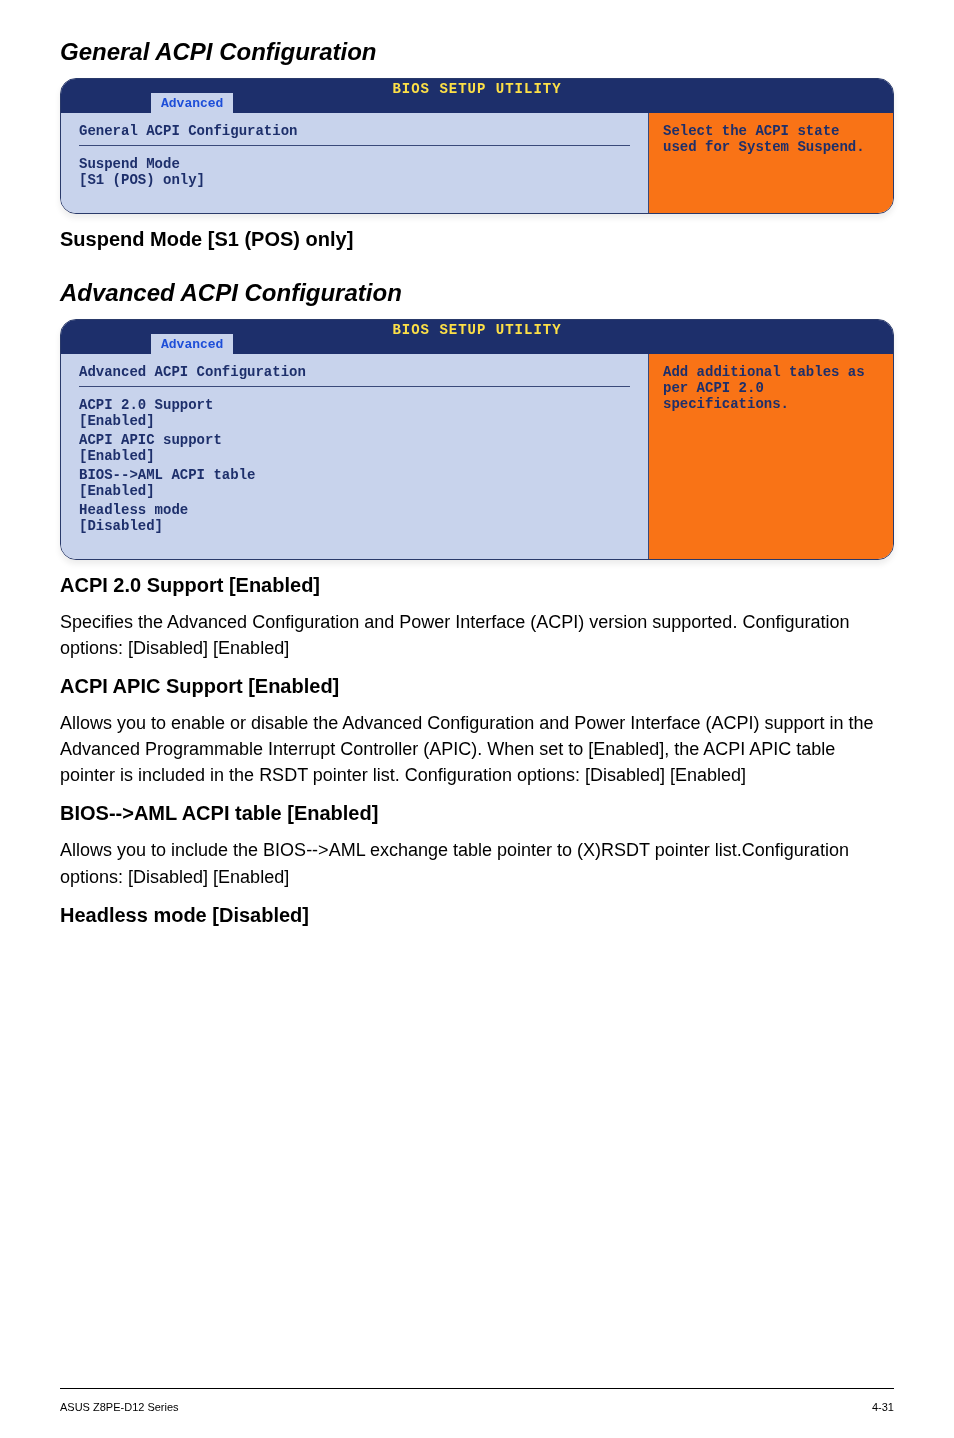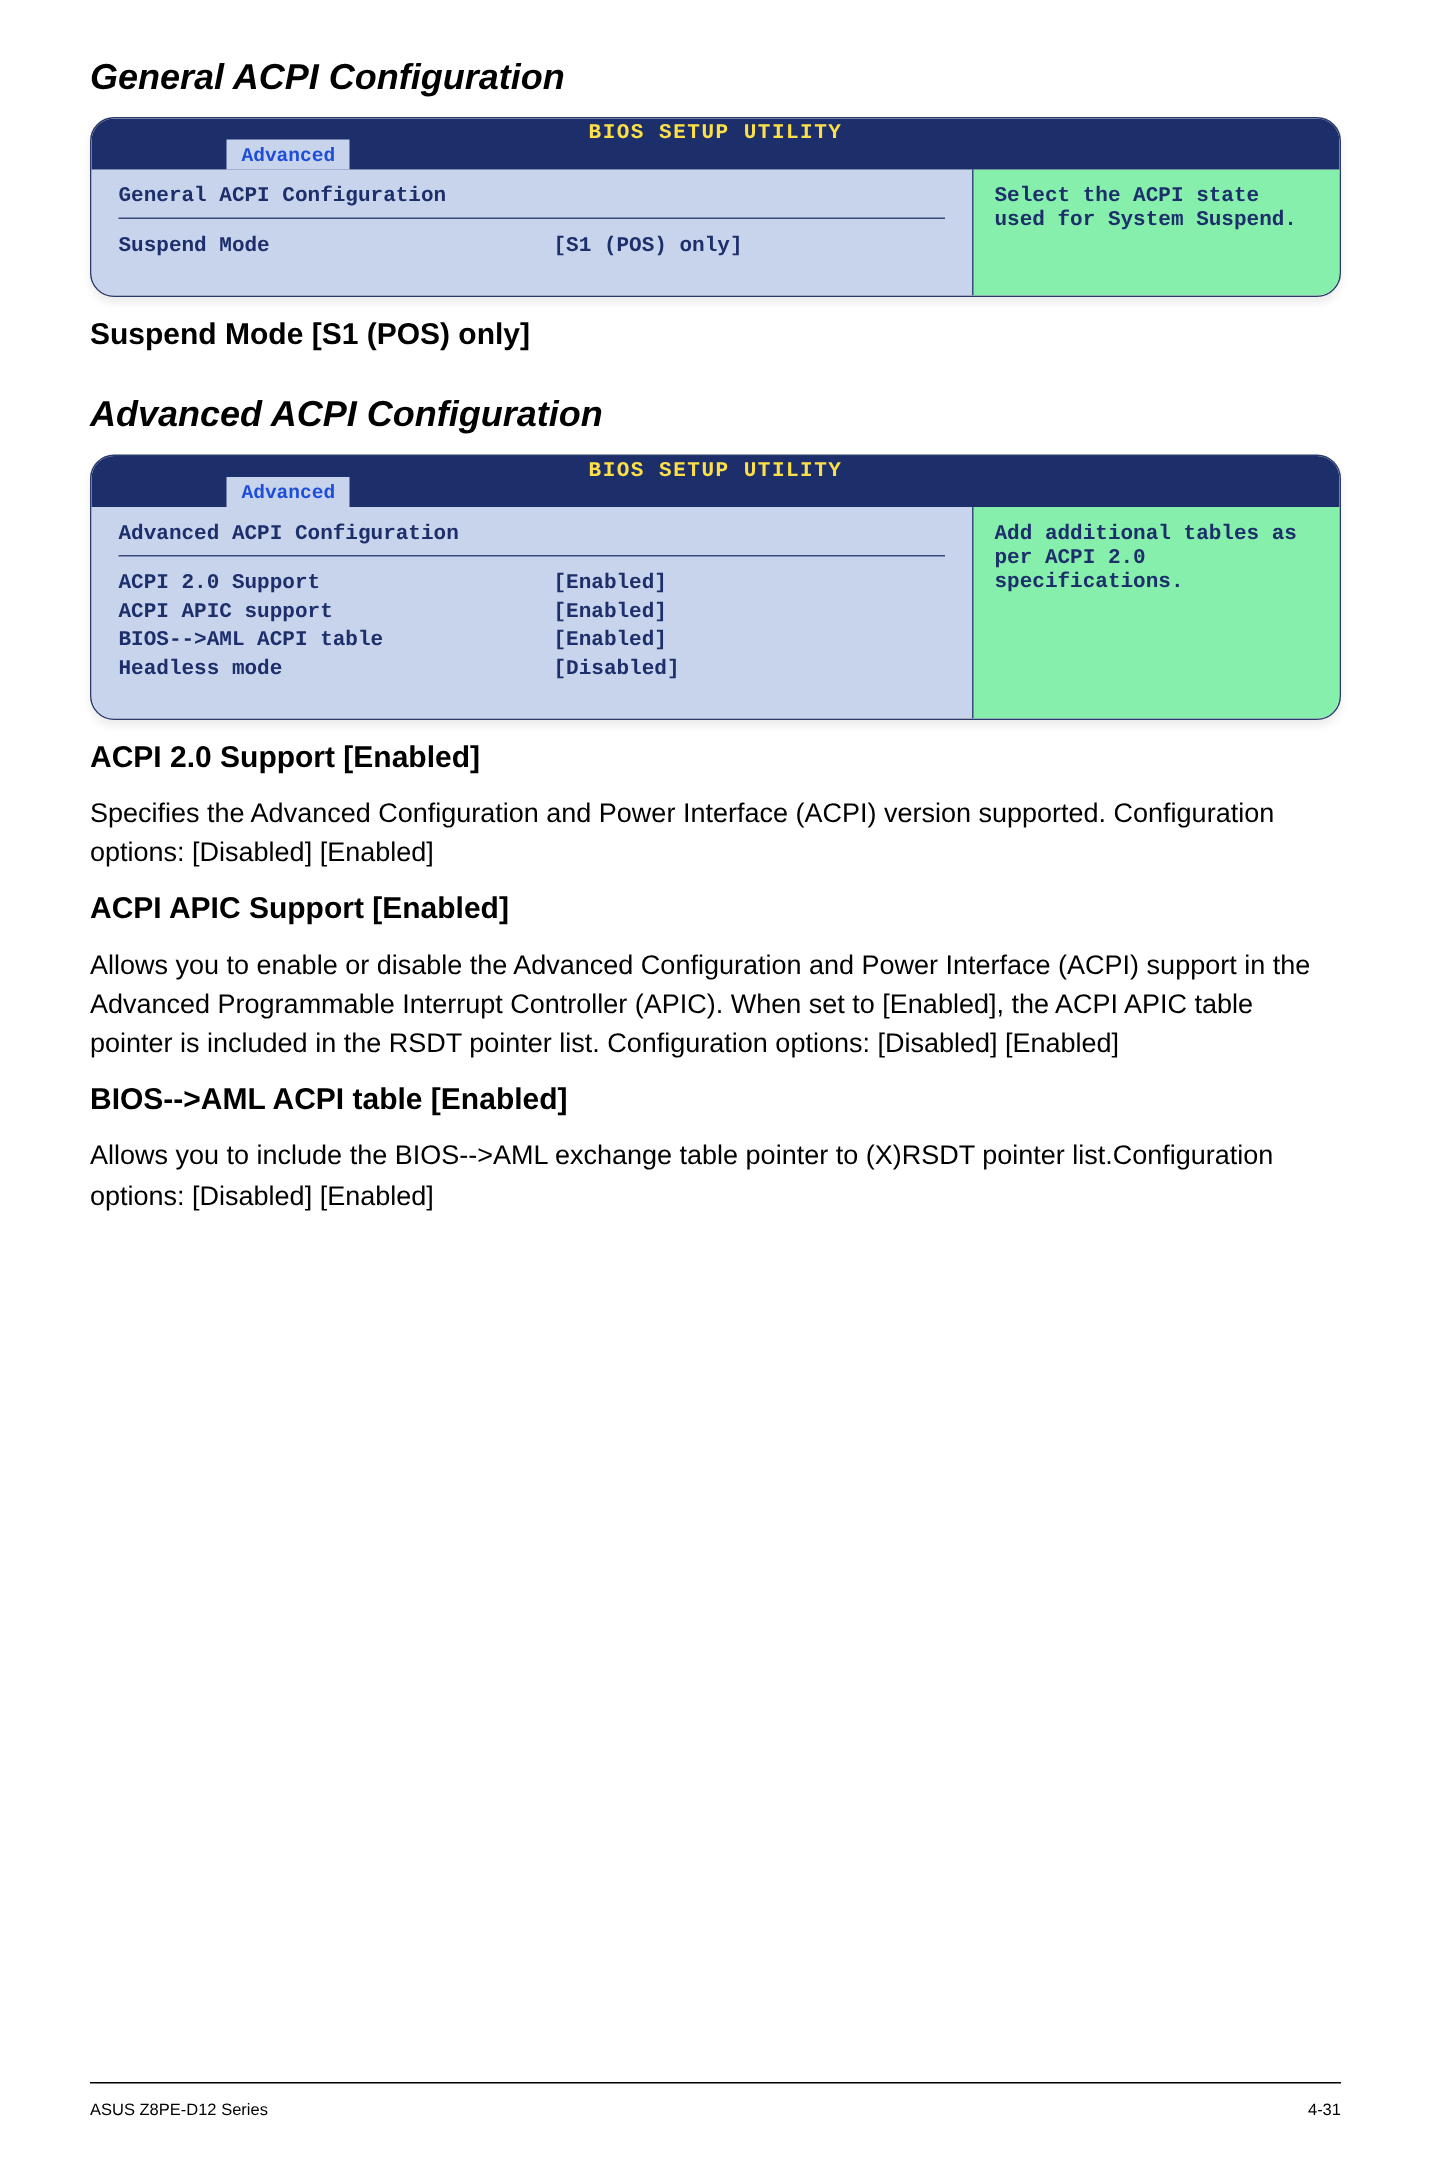--- a/index.html
+++ b/index.html
@@ -75,34 +75,35 @@
       padding: 10px 18px 22px 18px;
       background: #c8d3ec;
       font-family: "Courier New", monospace;
       font-weight: bold;
       font-size: 14px;
       color: #1d2f6b;
     }
     .bios-right {
       width: 245px;
       padding: 10px 14px 22px 14px;
-      background: #86efac;
+      background: #f97316;
       border-left: 1px solid #3a4a7a;
       font-family: "Courier New", monospace;
       font-weight: bold;
       font-size: 14px;
       color: #1d2f6b;
     }
     .bios-sep {
       border-top: 1px solid #3a4a7a;
       margin: 6px 0 10px 0;
     }
     .bios-row {
       display: flex;
       margin: 3px 0;
+      flex-direction: column;
     }
     .bios-label { width: 290px; }
     .bios-value {}
     .page-footer {
       border-top: 1px solid #000;
       padding-top: 12px;
       display: flex;
       justify-content: space-between;
       font-size: 11px;
       margin-top: 30px;
@@ -169,19 +170,20 @@
 
   <div class="sub-heading">ACPI 2.0 Support [Enabled]</div>
   <div class="body-text">Specifies the Advanced Configuration and Power Interface (ACPI) version supported. Configuration options: [Disabled] [Enabled]</div>
 
   <div class="sub-heading">ACPI APIC Support [Enabled]</div>
   <div class="body-text">Allows you to enable or disable the Advanced Configuration and Power Interface (ACPI) support in the Advanced Programmable Interrupt Controller (APIC). When set to [Enabled], the ACPI APIC table pointer is included in the RSDT pointer list. Configuration options: [Disabled] [Enabled]</div>
 
   <div class="sub-heading">BIOS--&gt;AML ACPI table [Enabled]</div>
   <div class="body-text">Allows you to include the BIOS--&gt;AML exchange table pointer to (X)RSDT pointer list.Configuration options: [Disabled] [Enabled]</div>
 
+  <div class="sub-heading">Headless mode [Disabled]</div>
 
 </div>
 
 <div class="page-footer">
   <span>ASUS Z8PE-D12 Series</span>
   <span>4-31</span>
 </div>
 
 </body></html>

